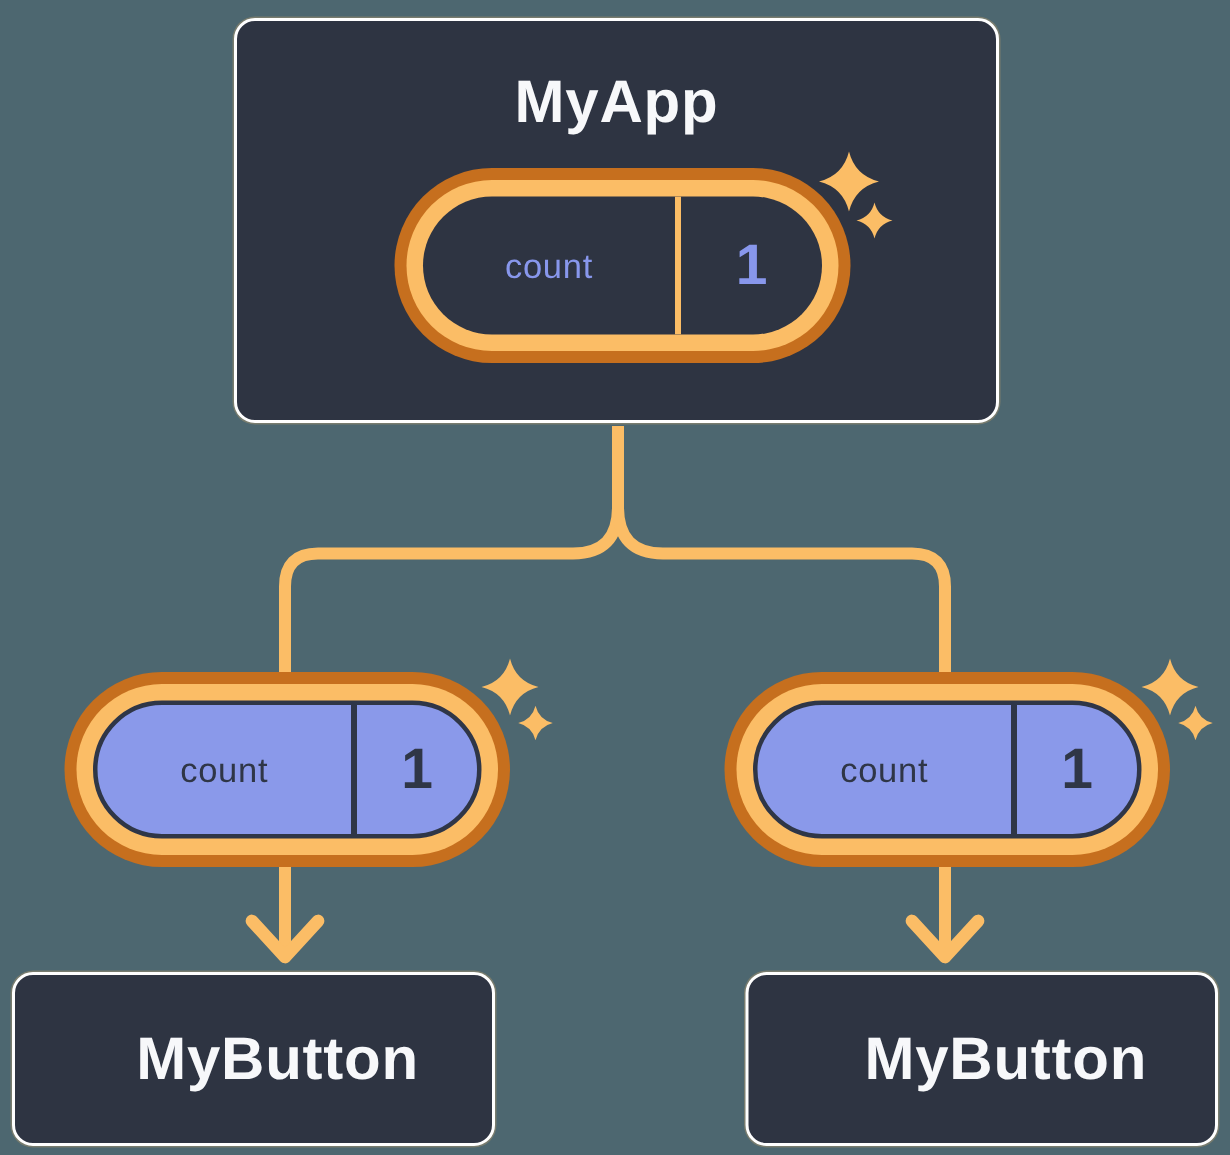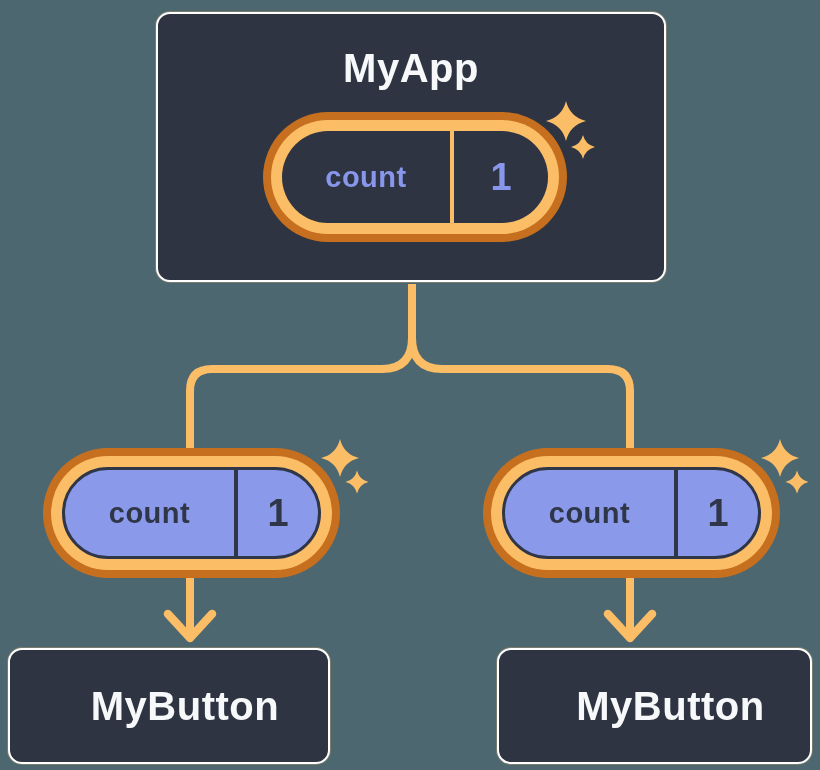--- a/index.html
+++ b/index.html
@@ -31,21 +31,21 @@
   .pill-state{left:263px;top:112px;width:304px;}
   .pill-state .pill-core{background:var(--node-fill);}
   .pill-state .cell{color:var(--pill-text-light);}
   .pill-state .divider{background:var(--ring-light);}
   .pill-prop .pill-core{background:var(--pill-fill);border:3px solid var(--pill-text-dark);}
   .pill-prop .cell{color:var(--pill-text-dark);}
   .pill-prop .divider{background:var(--pill-text-dark);}
   .pill-prop-left{left:43px;top:448px;width:297px;}
   .pill-prop-right{left:483px;top:448px;width:297px;}
   .cell{display:flex;align-items:center;justify-content:center;}
-  .cell.label{flex:1;font-size:29px;font-weight:700;letter-spacing:0.5px;}
+  .cell.label{flex:1;font-size:23px;font-weight:400;letter-spacing:0.5px;}
   .cell.value{font-size:38px;font-weight:700;}
   .pill-state .cell.value{width:94px;}
   .pill-prop .cell.value{width:80px;}
   .divider{width:4px;}
 </style>
 </head>
 <body>
 
 <div class="canvas">
 

